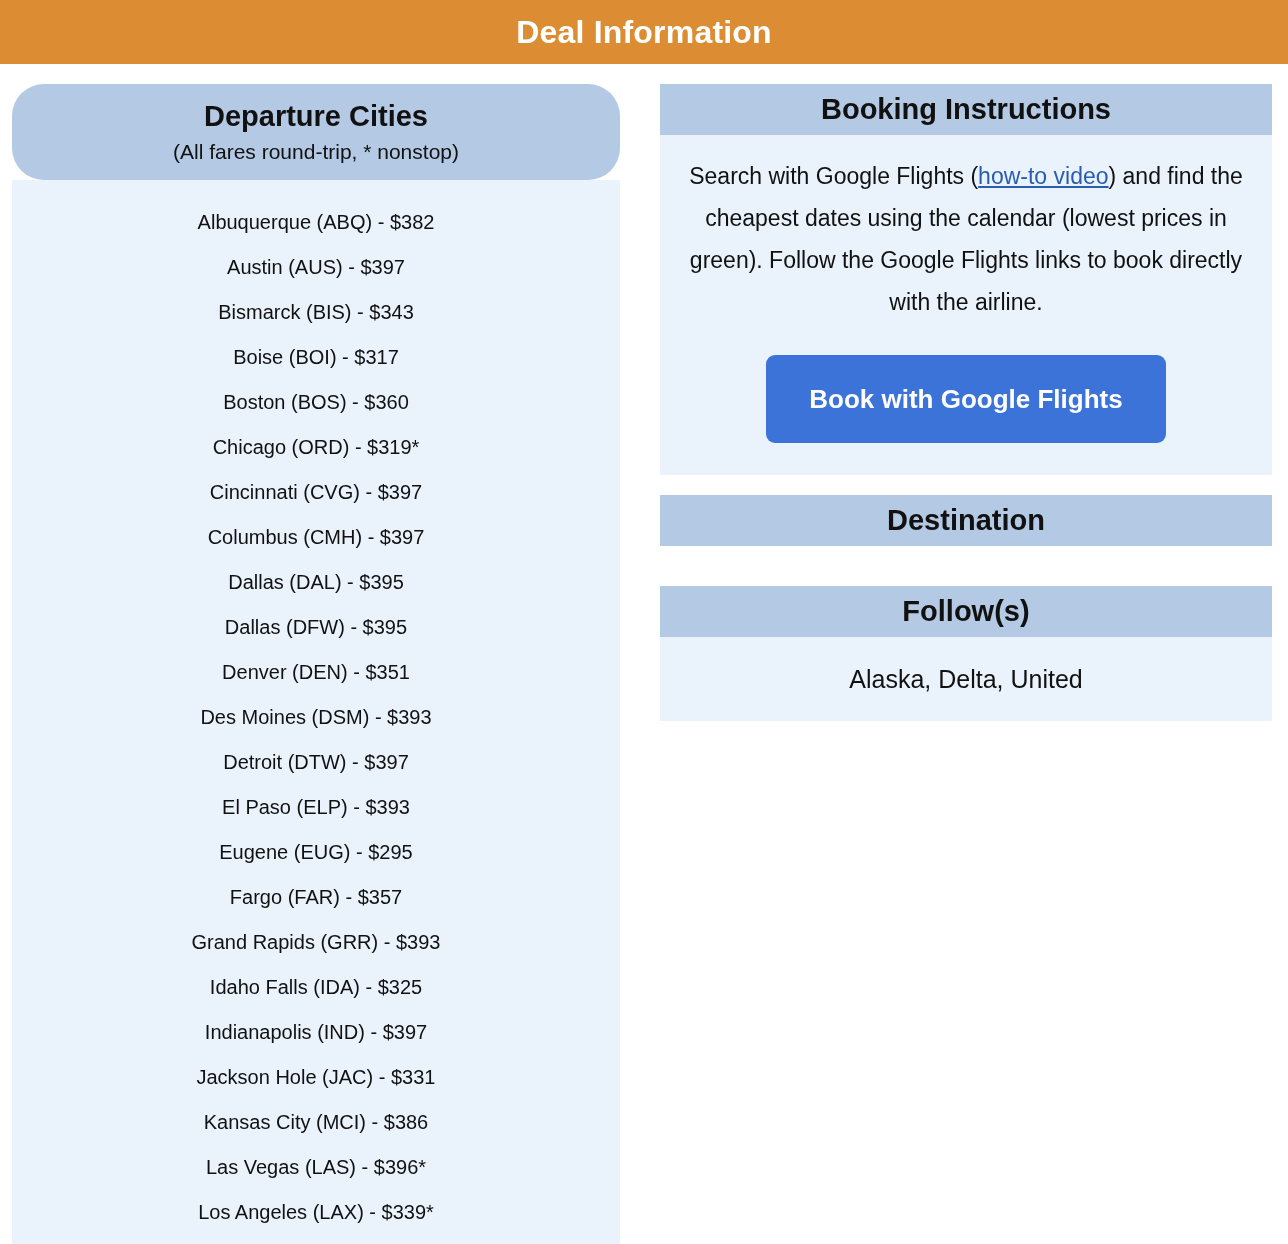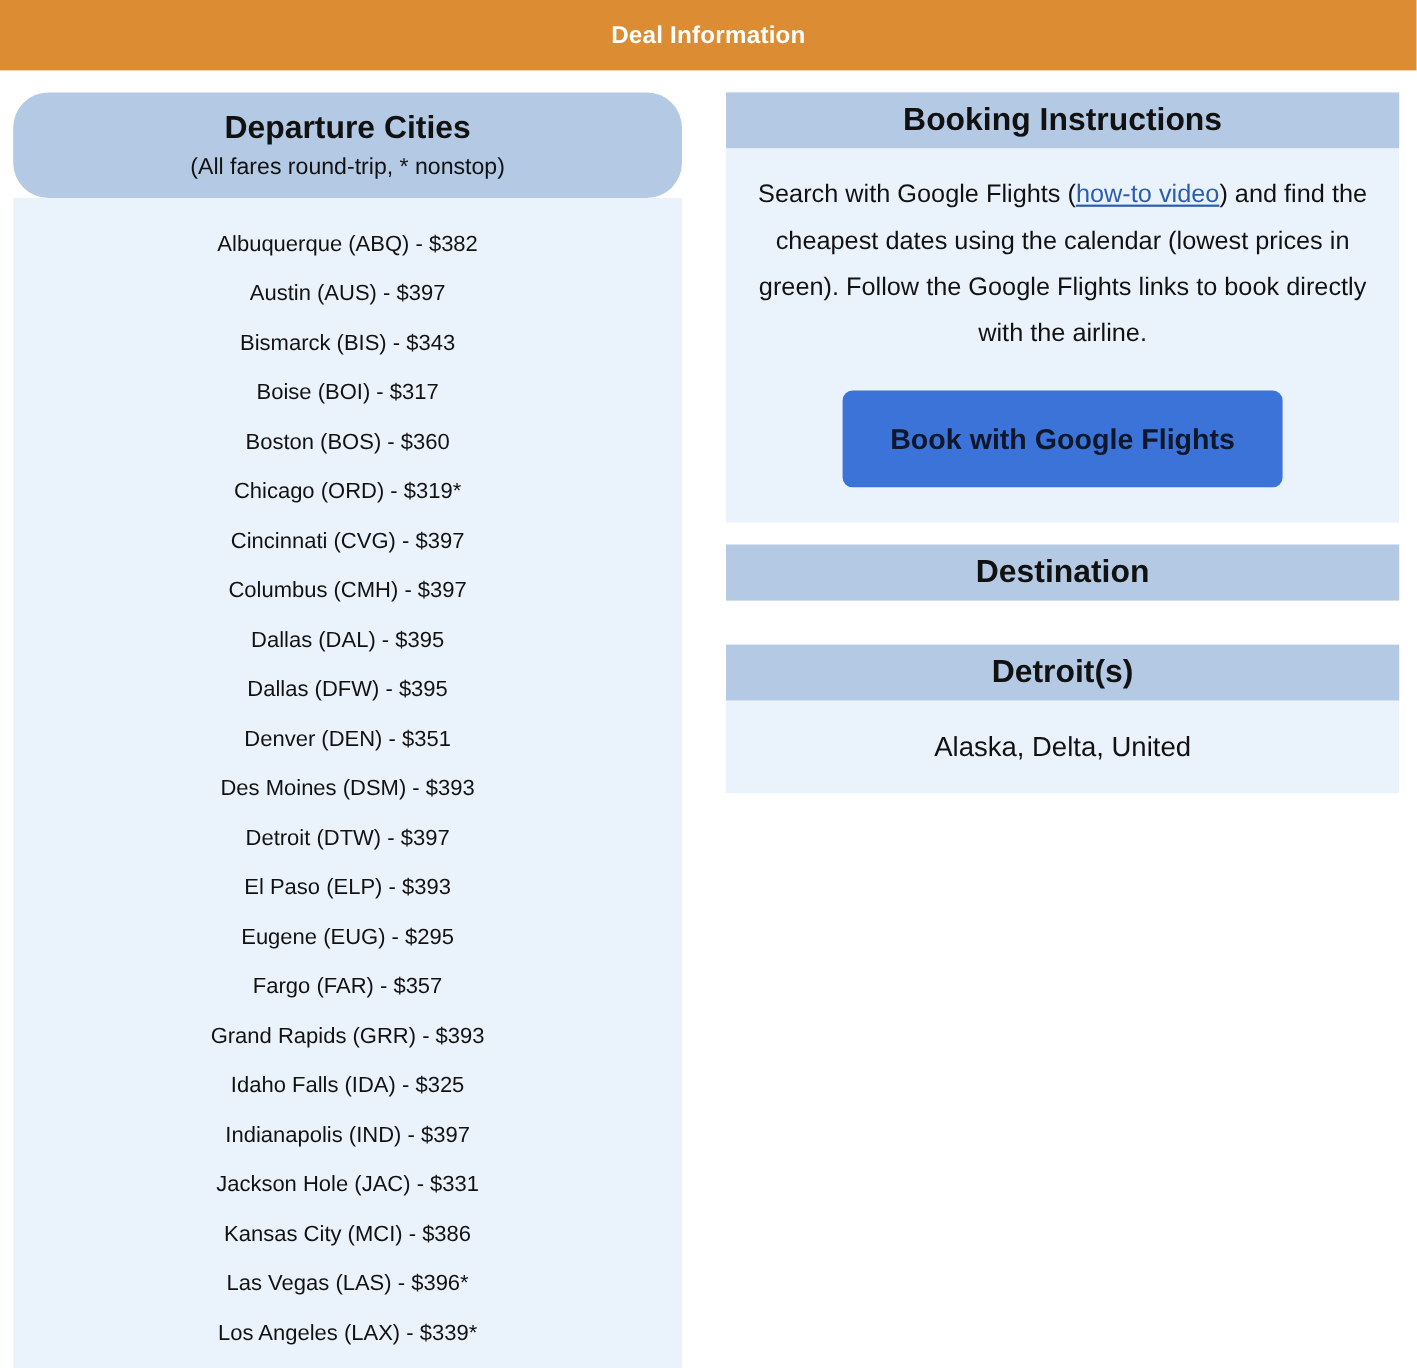--- a/index.html
+++ b/index.html
@@ -18,21 +18,21 @@
   .banner {
     width: 100%;
     height: 64px;
     background: var(--banner_orange, #DC8D33);
     display: flex;
     align-items: center;
     justify-content: center;
   }
   .banner h1 {
     color: #ffffff;
-    font-size: 22px;
+    font-size: 32px;
     font-weight: bold;
     letter-spacing: 0.2px;
   }
   .columns {
     display: flex;
     margin: 20px 16px 0 12px;
     gap: 40px;
     align-items: flex-start;
   }
   .left-col { width: 608px; flex: 0 0 auto; }
@@ -91,21 +91,21 @@
   .booking-text a {
     color: var(--link_blue, #2A5DB0);
     text-decoration: underline;
   }
   .gf-button {
     display: block;
     margin: 32px auto 0 auto;
     width: 400px;
     height: 88px;
     background: var(--button_blue, #3B73D9);
-    color: #0f172a;
+    color: #ffffff;
     font-family: "Liberation Sans", "DejaVu Sans", sans-serif;
     font-size: 26px;
     font-weight: bold;
     border: none;
     border-radius: 9px;
     cursor: pointer;
   }
   .value-body {
     height: 84px;
     display: flex;
@@ -196,20 +196,20 @@
 
       <section class="section-gap">
         <div class="panel-header header-std">
           <h2>Destination</h2>
         </div>
       </section>
 
 
       <section>
         <div class="panel-header header-std">
-          <h2>Detroit(s)</h2>
+          <h2>Follow(s)</h2>
         </div>
         <div class="panel-body value-body">Alaska, Delta, United</div>
       </section>
 
     </div>
   </div>
 </div>
 
 </body></html>

